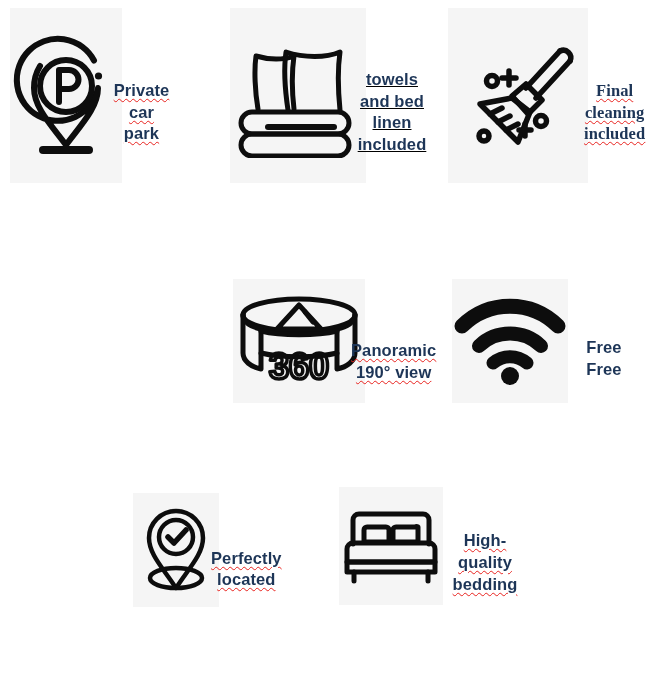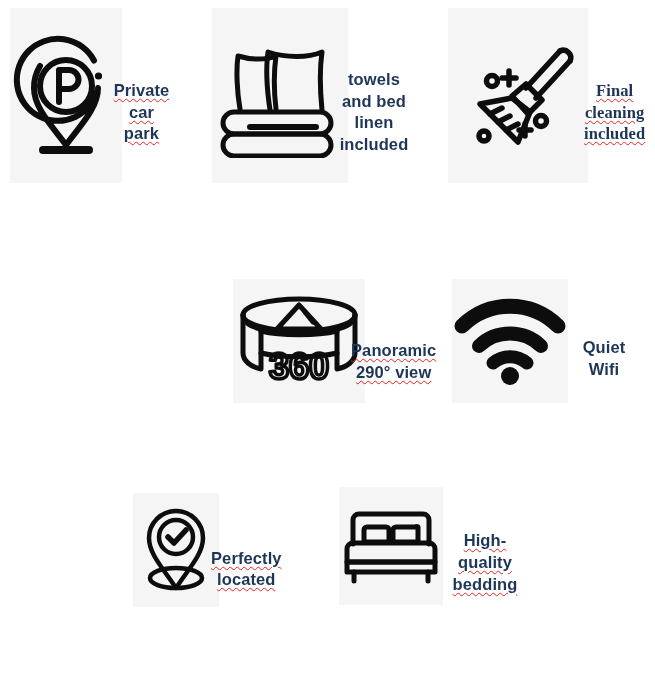--- a/index.html
+++ b/index.html
@@ -55,21 +55,21 @@
     text-decoration-style: wavy;
     text-decoration-thickness: 1px;
     text-underline-offset: 2px;
   }
 
   
   #cell-parking      { left: 10px;  top: 8px;   width: 160px; }
   #cell-parking   .amenity-tile { width: 160px; height: 175px; }
   #cell-parking   .amenity-label { margin-top: 12px; width: 178px; margin-left: -9px; }
 
-  #cell-linen        { left: 212px; top: 8px;   width: 197px; }
+  #cell-linen        { left: 230px; top: 8px;   width: 197px; text-decoration: underline; }
   #cell-linen     .amenity-tile { width: 197px; height: 175px; }
   #cell-linen     .amenity-label { margin-top: 12px; width: 215px; margin-left: -9px; }
 
   #cell-cleaning     { left: 448px; top: 8px;   width: 192px; }
   #cell-cleaning  .amenity-tile { width: 192px; height: 175px; }
   #cell-cleaning  .amenity-label { margin-top: 12px; width: 200px; margin-left: -4px; font-family: Liberation Serif, serif; }
 
   
   #cell-quiet        { left: 12px;  top: 280px; width: 158px; }
   #cell-quiet     .amenity-tile { width: 158px; height: 122px; }
@@ -184,37 +184,37 @@
           <path d="M28 62 C48 67 84 67 104 62"></path>
 
           <path d="M44 38 L66 14 L88 38 Z"></path>
           <path d="M72 21 L80 31"></path>
 
           <text x="66" y="88" text-anchor="middle" font-family="'Liberation Sans', sans-serif" font-size="36" font-weight="bold" fill="none" stroke="#0d0d0d" stroke-width="3.5">360</text>
         </svg>
       </span>
     </div>
     <div class="amenity-label">
-      <span class="spell">Panoramic 290° view</span>
+      <span class="spell">Panoramic 190° view</span>
     </div>
   </div>
 
   <div class="amenity-cell" id="cell-wifi">
     <div class="amenity-tile">
       <span>
         <svg width="116" height="90" viewBox="0 0 116 90" fill="none" stroke="#0d0d0d" stroke-linecap="round">
           <path d="M10 30 a68 68 0 0 1 96 0" stroke-width="15"></path>
           <path d="M27 50 a45 45 0 0 1 62 0" stroke-width="14"></path>
           <path d="M41 67 a26 26 0 0 1 34 0" stroke-width="13"></path>
           <circle cx="58" cy="80" r="9" fill="#0d0d0d" stroke="none"></circle>
         </svg>
       </span>
     </div>
     <div class="amenity-label">
-      <span>Quiet Wifi</span>
+      <span>Free Free</span>
     </div>
   </div>
 
   <div class="amenity-cell" id="cell-bedding">
     <div class="amenity-tile">
       <span>
         <svg width="104" height="80" viewBox="0 0 104 80" fill="none" stroke="#0d0d0d" stroke-width="5" stroke-linecap="round" stroke-linejoin="round">
 
           <path d="M14 38 V14 a6 6 0 0 1 6 -6 H84 a6 6 0 0 1 6 6 V38"></path>
 

